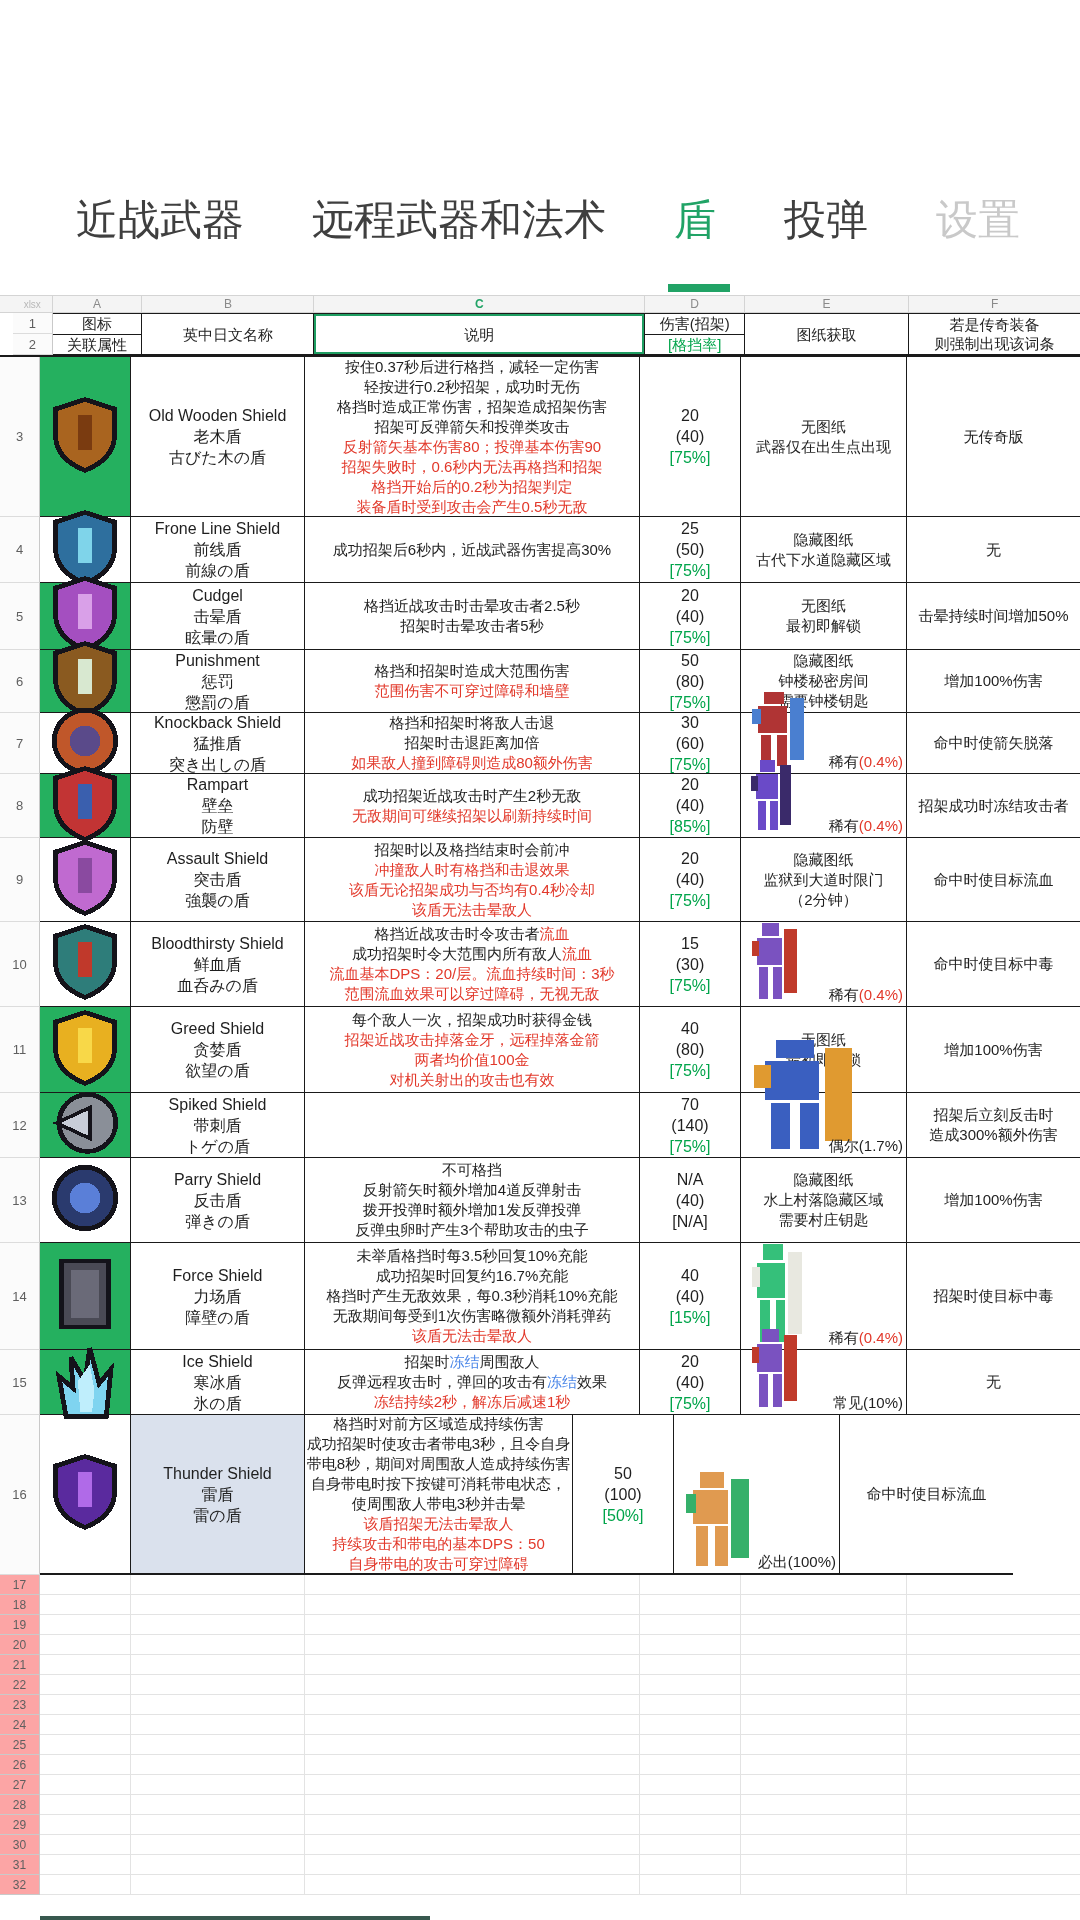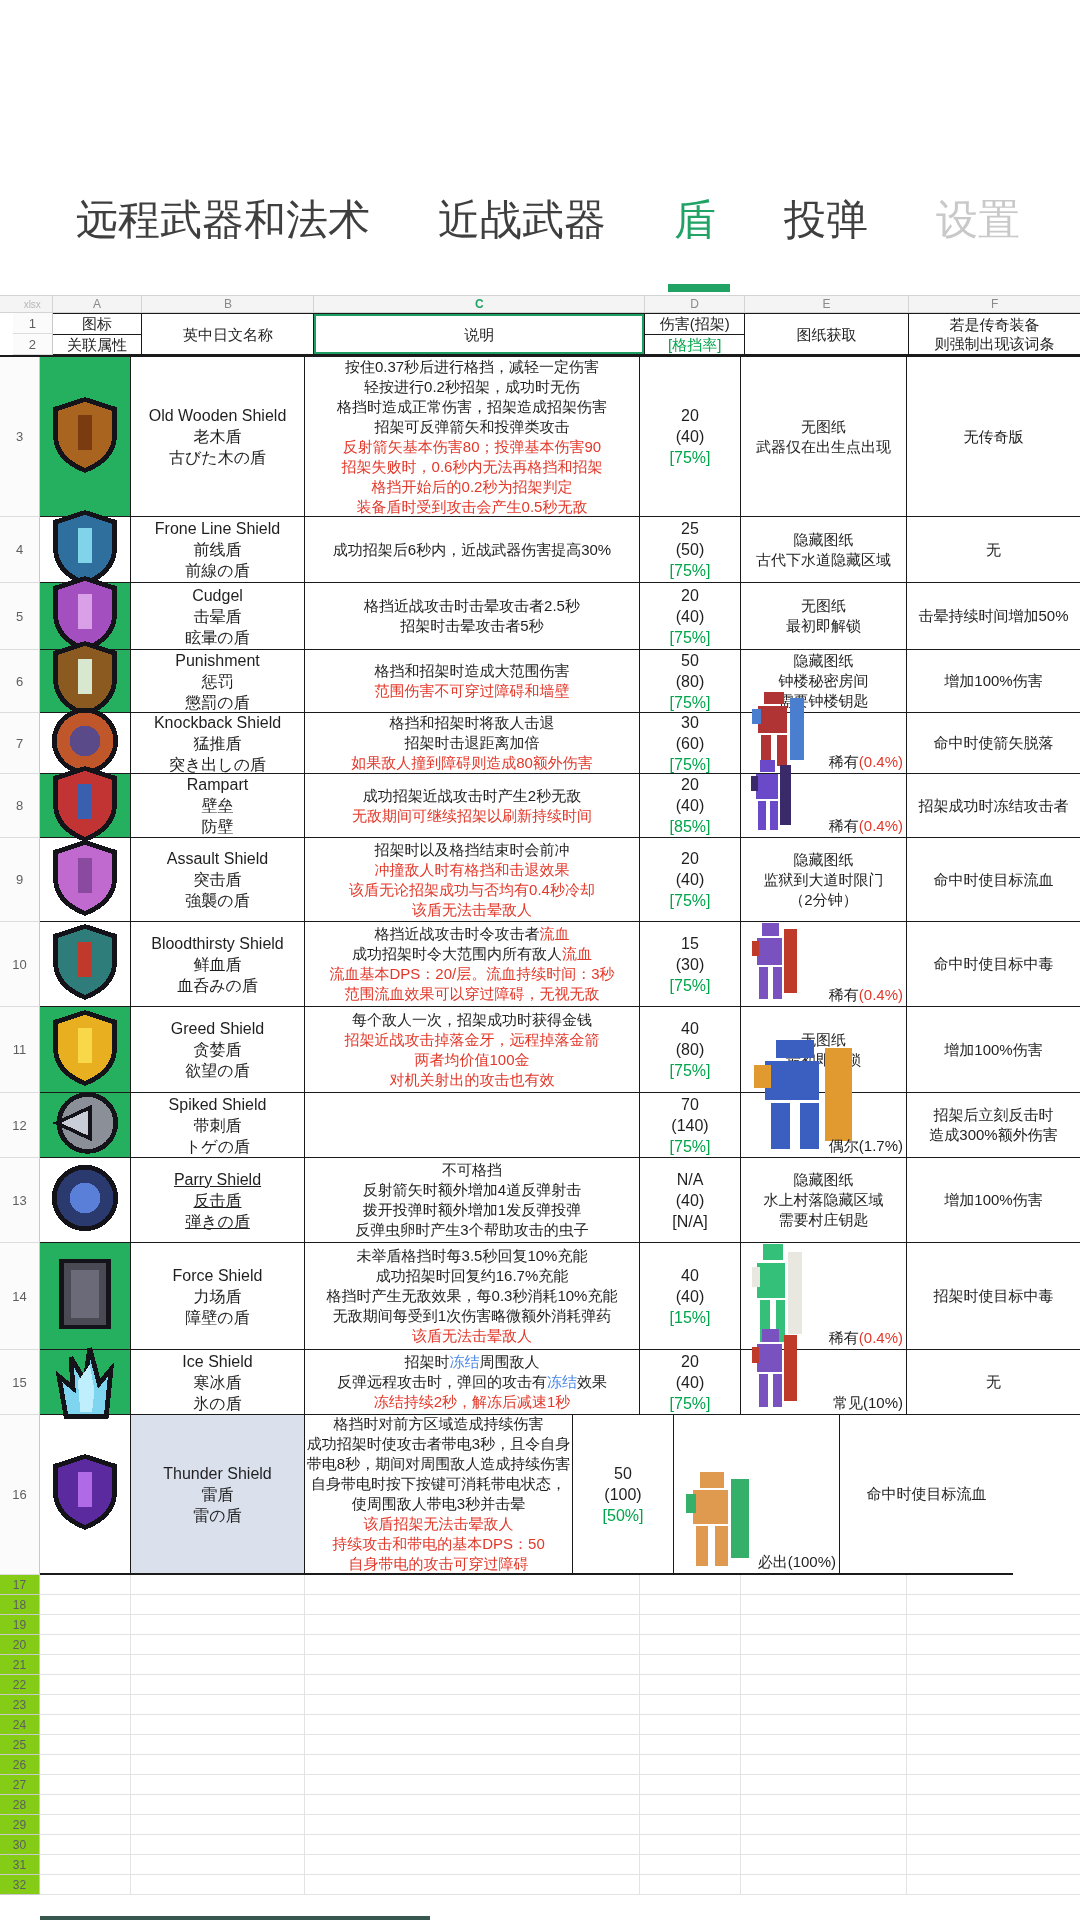--- a/index.html
+++ b/index.html
@@ -46,33 +46,33 @@
   .dmg  { font-size:16px; line-height:21px; }
   .bp   { font-size:15px; line-height:20px; }
   .leg  { font-size:15px; line-height:20px; padding:0 2px; }
   .t-k { color:#1f1f1f; } .t-r { color:#e2382a; } .t-b { color:#4a86e8; }
   .sprite { position:absolute; left:8px; bottom:1px; z-index:3; pointer-events:none; }
   .rarity { position:absolute; right:3px; bottom:1px; font-size:15px; white-space:nowrap; z-index:4; }
   .bcell.e-col { overflow:visible; }
 
   
   .erow { display:flex; height:20px; }
-  .erow .egut { width:40px; background:#84cc16; border-right:1px solid #c9c9c9; border-bottom:1px solid #c9c9c9;
+  .erow .egut { width:40px; background:#fca5a5; border-right:1px solid #c9c9c9; border-bottom:1px solid #c9c9c9;
      display:flex; align-items:center; justify-content:center; font-size:12px; color:#5f5f5f; }
   .erow .ecell { border-right:1px solid #e3e3e3; border-bottom:1px solid #e3e3e3; background:#fff; }
   .bottom-strip { position:absolute; left:40px; top:1916px; width:390px; height:4px; background:#37584e; }
 </style>
 </head>
 <body>
 
 <div class="page">
 
   <div class="tabbar">
+    <div class="tab">近战武器</div>
     <div class="tab">远程武器和法术</div>
-    <div class="tab">近战武器</div>
     <div class="tab active">盾</div>
     <div class="tab">投弹</div>
     <div class="tab disabled">设置</div>
   </div>
 
   <div class="sheet">
 
     <div class="flexrow colband">
       <div class="cell corner" style="width:40px">xlsx</div>
       <div class="cell" style="width:91px">A</div>
@@ -447,21 +447,21 @@
           </div>
         </div>
         <div class="brow" style="height: 85px;">
           <div class="gutcell">13</div>
           <div class="bcell " style="width: 91px;">
             <span><svg width="74" height="78" viewBox="0 0 60 66" style="shape-rendering:crispEdges">
                 <circle cx="30" cy="33" r="26" fill="#2a3a6e" stroke="#14131a" stroke-width="4"></circle>
                 <circle cx="30" cy="33" r="13" fill="#5a7fd8"></circle>
               </svg></span>
           </div>
-          <div class="bcell " style="width: 174px; text-decoration: underline;">
+          <div class="bcell " style="width: 174px;">
             <div class="name">Parry Shield</div>
             <div class="name">反击盾</div>
             <div class="name">弾きの盾</div>
           </div>
           <div class="bcell " style="width: 335px;">
             <div class="desc"><span class="t-k">不可格挡</span></div>
             <div class="desc"><span class="t-k">反射箭矢时额外增加4道反弹射击</span></div>
             <div class="desc"><span class="t-k">拨开投弹时额外增加1发反弹投弹</span></div>
             <div class="desc"><span class="t-k">反弹虫卵时产生3个帮助攻击的虫子</span></div>
           </div>

